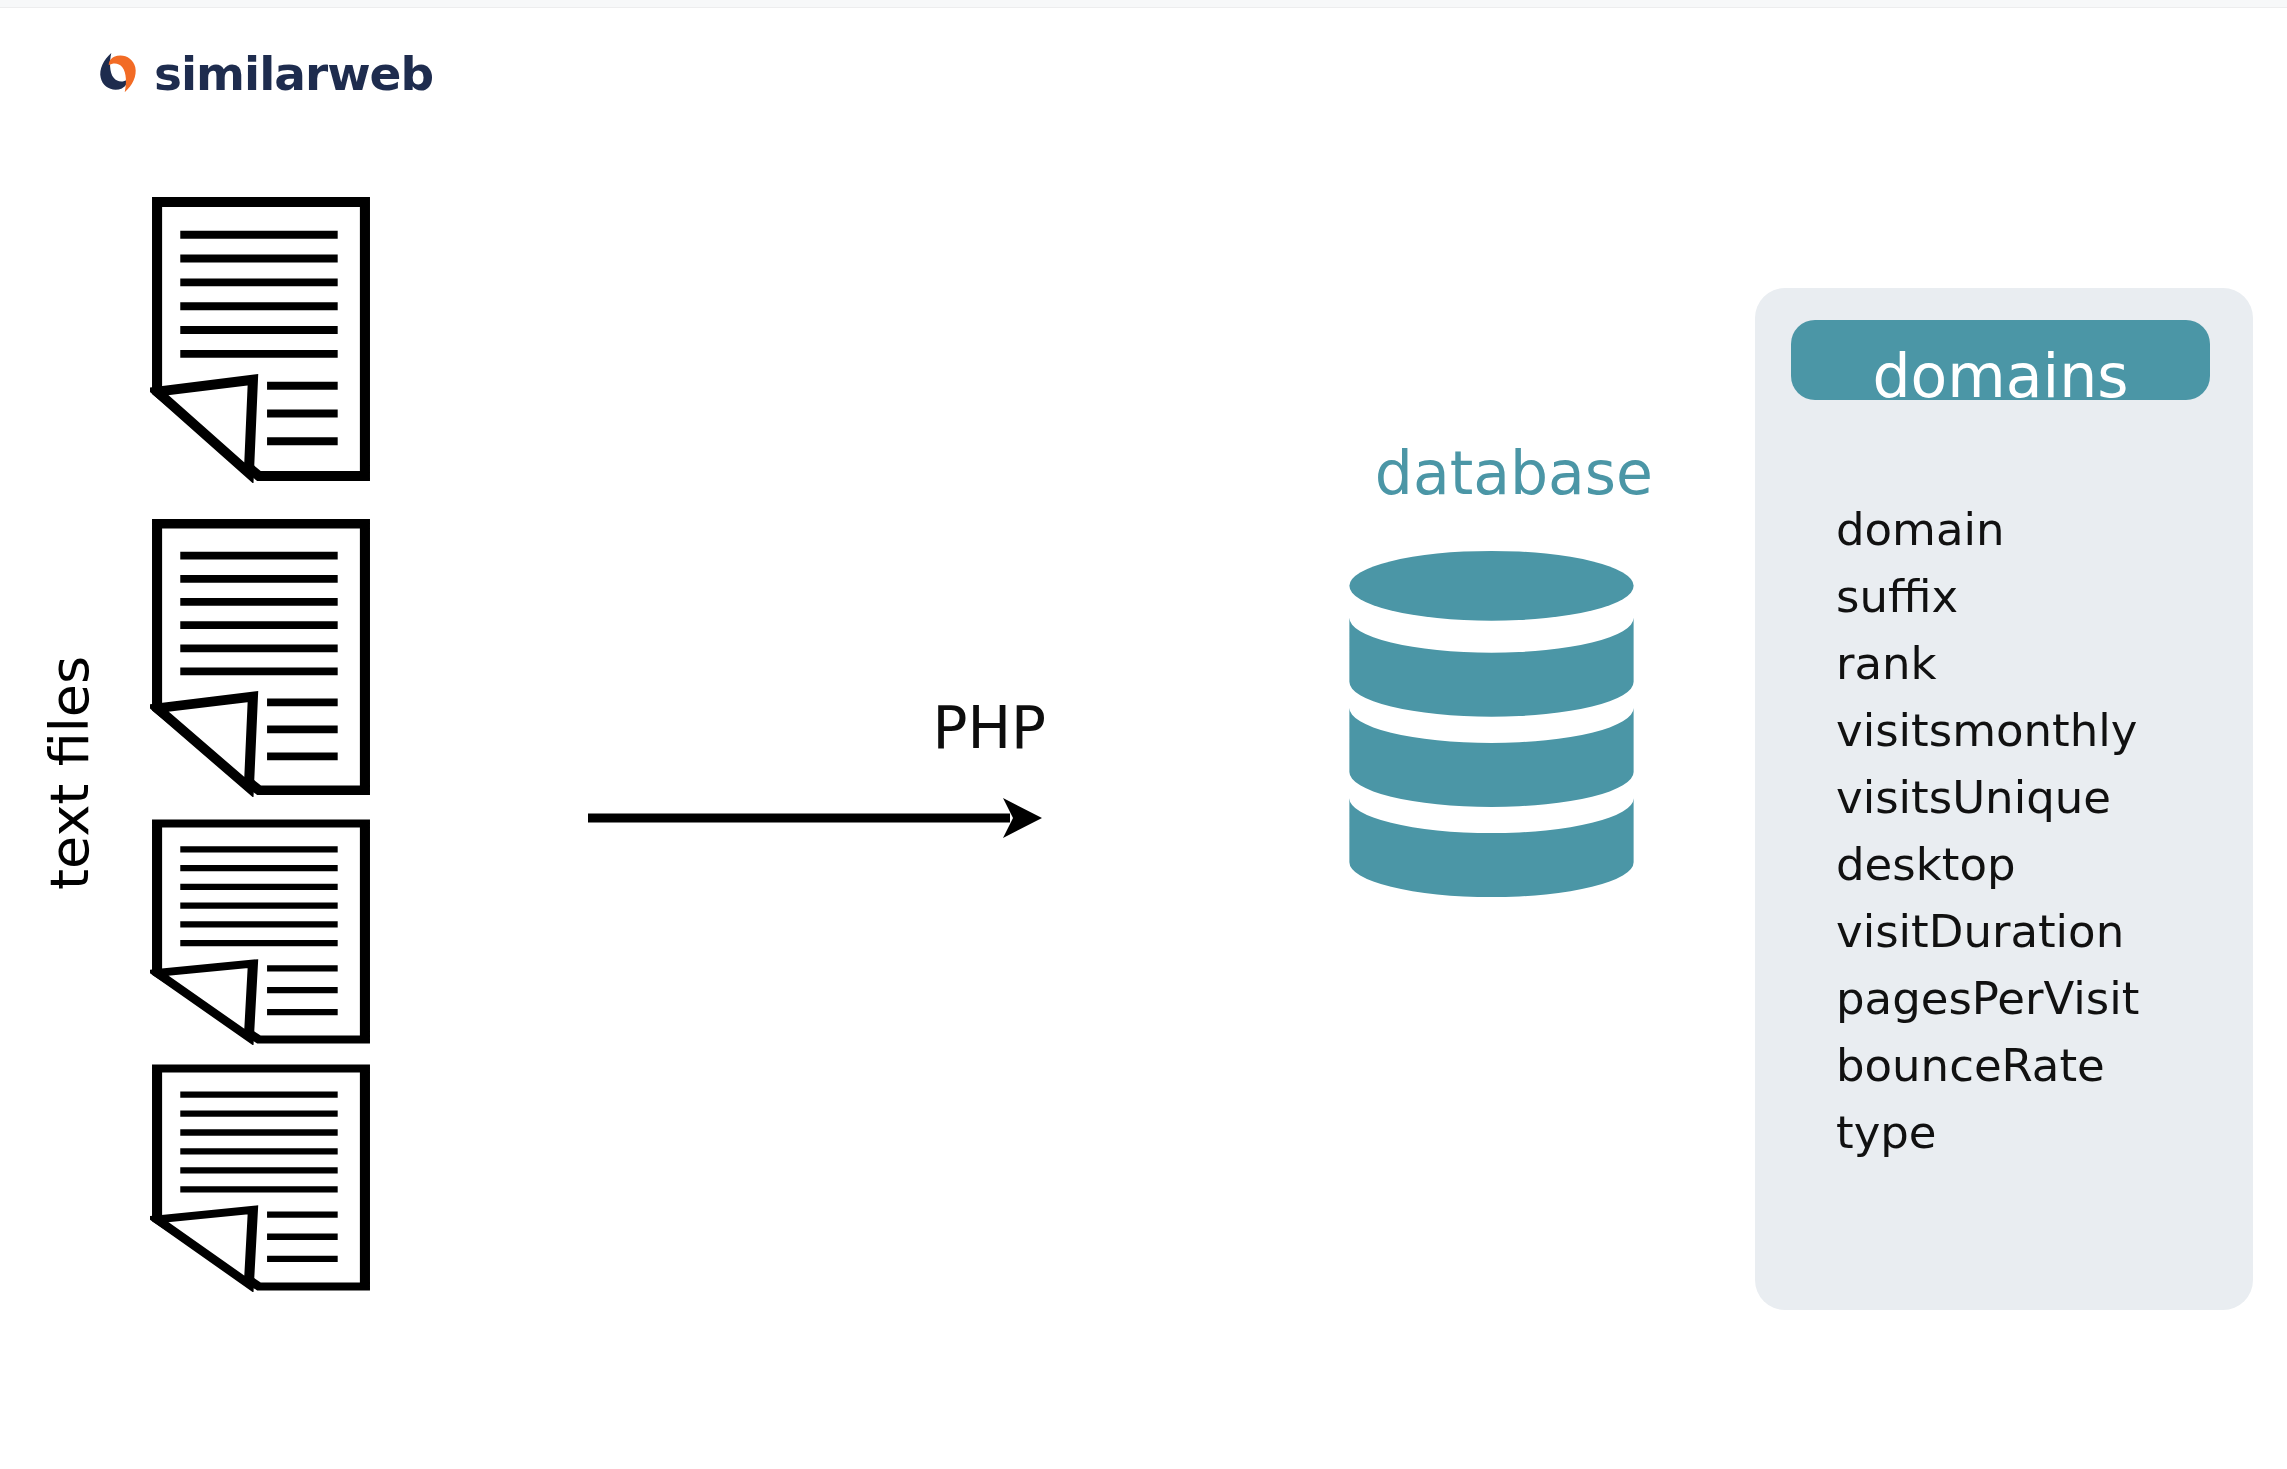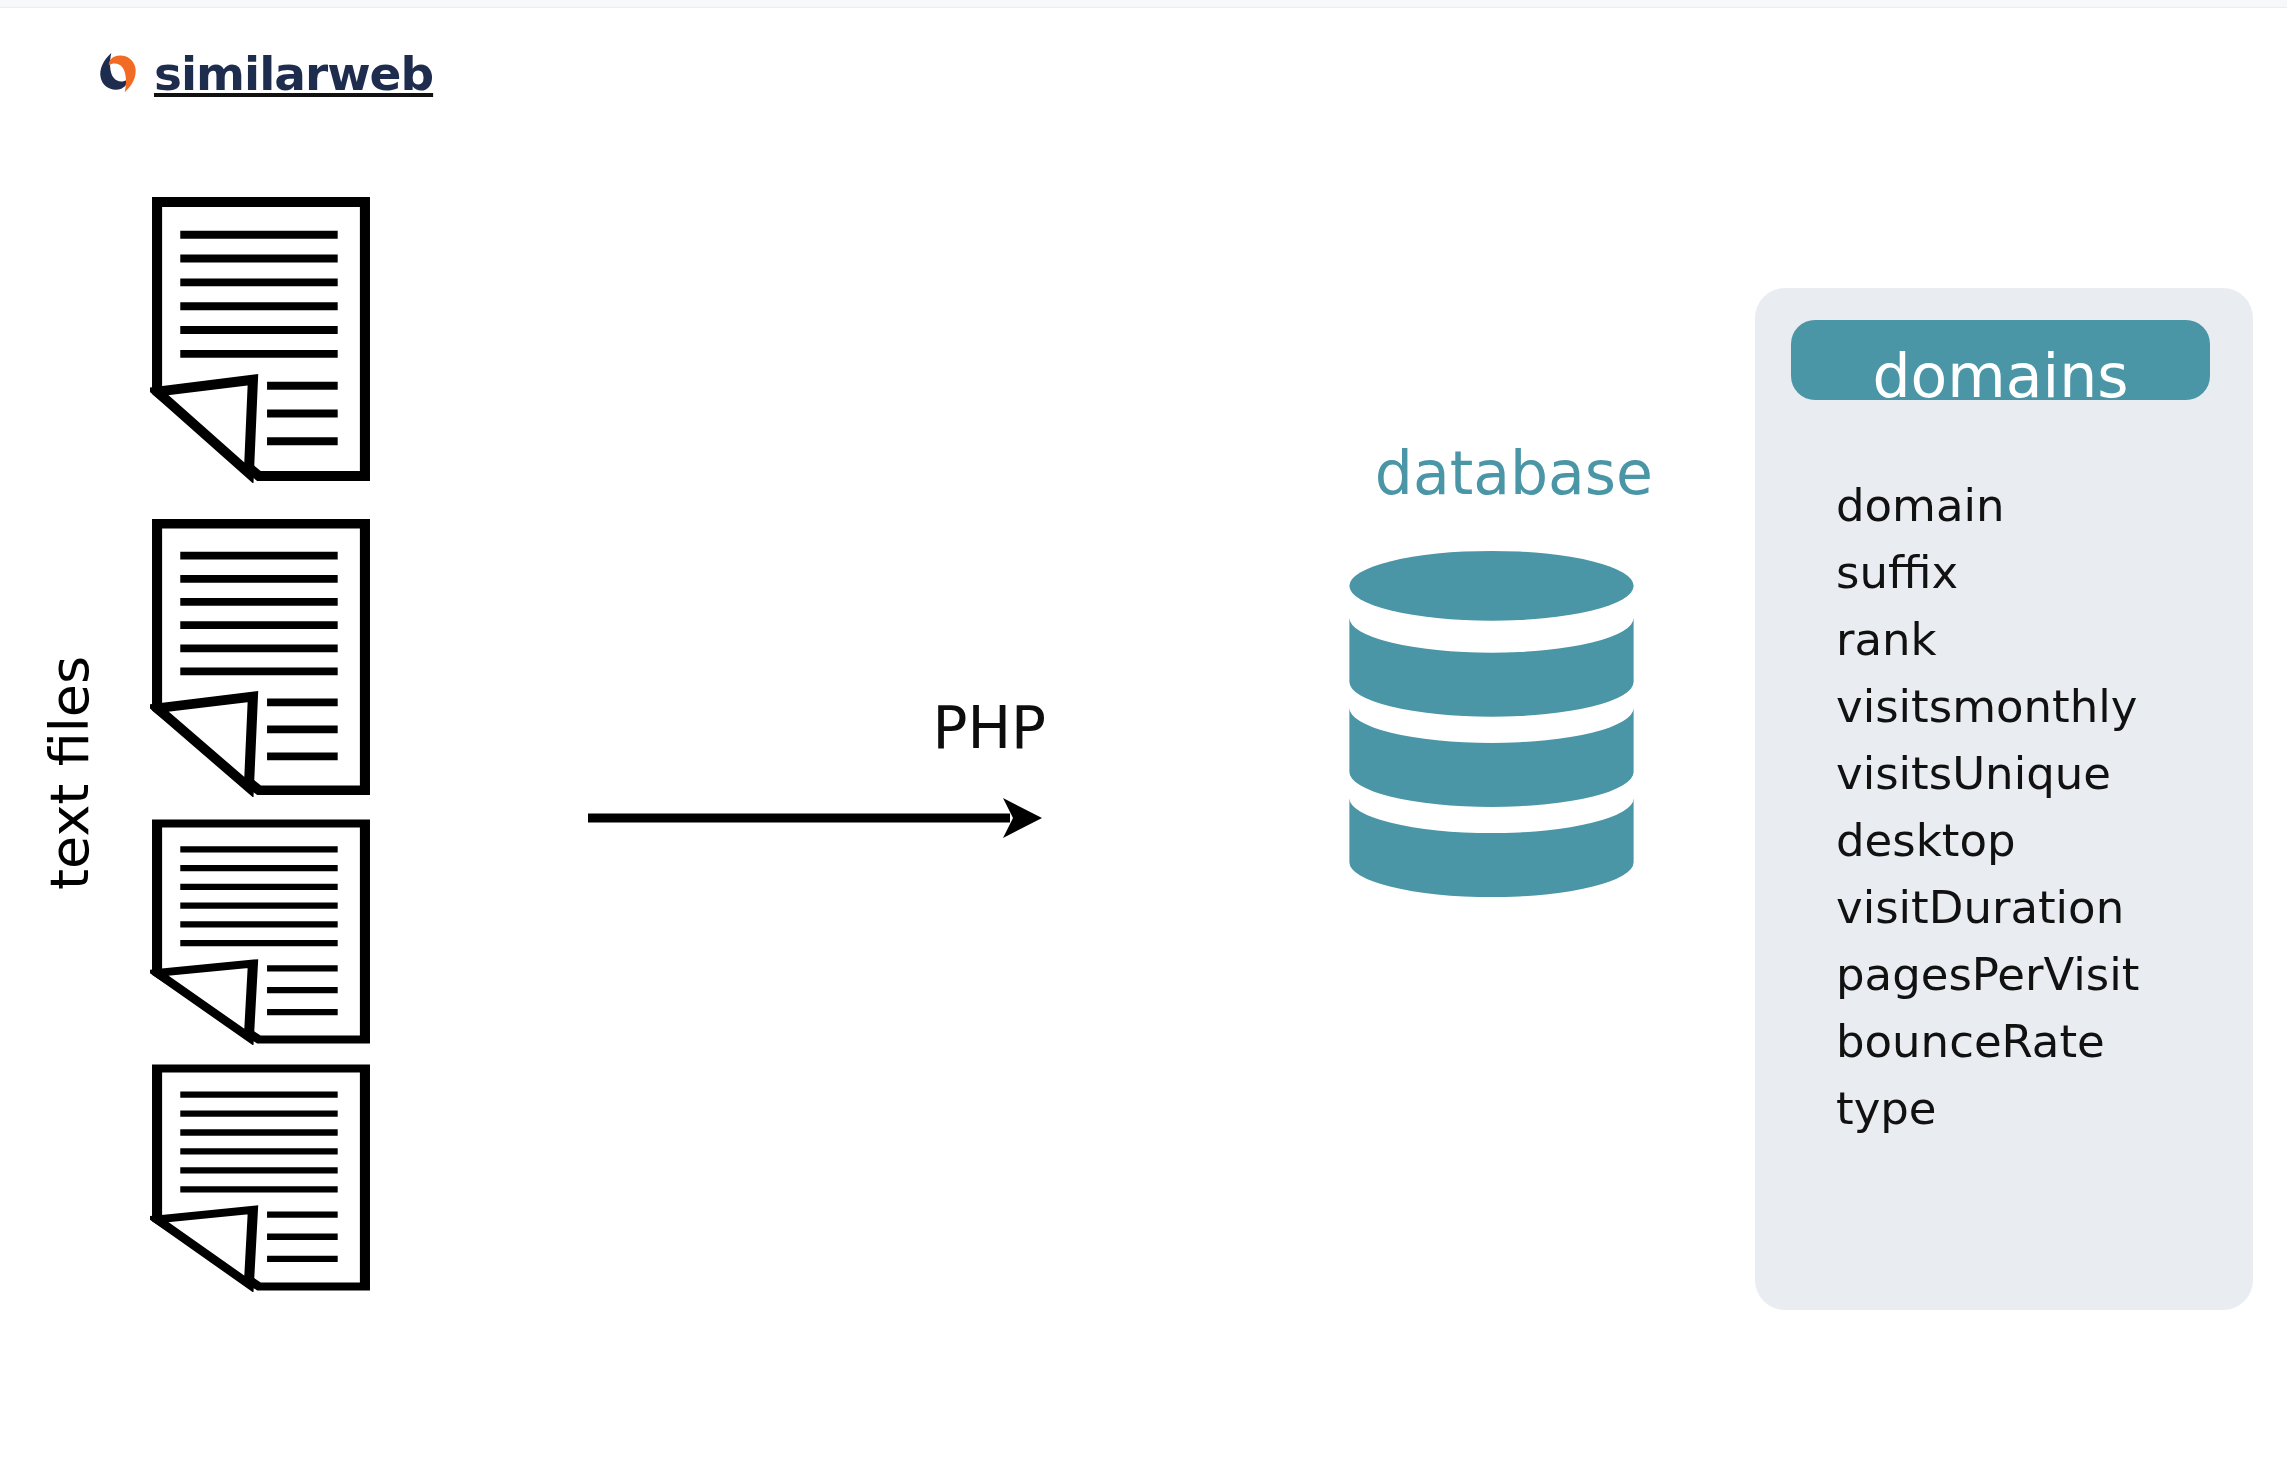--- a/index.html
+++ b/index.html
@@ -3,21 +3,21 @@
 <meta charset="utf-8">
 <style>
   html,body{margin:0;padding:0;background:#ffffff;}
   .canvas{
     position:relative;width:2287px;height:1469px;background:#ffffff;overflow:hidden;
     font-family:"DejaVu Sans","Liberation Sans",sans-serif;color:#111111;
   }
   .top-strip{position:absolute;left:0;top:0;width:2287px;height:7px;background:#f7f8f9;border-bottom:1px solid #ededee;}
 
   
-  .logo{position:absolute;left:94px;top:48px;display:flex;align-items:center;text-decoration:underline;}
+  .logo{position:absolute;left:94px;top:48px;display:flex;align-items:center;}
   .logo-mark{width:48px;height:52px;}
   .logo-text{margin-left:12px;font-size:47px;font-weight:bold;letter-spacing:-1px;color:#1e2c4e;line-height:52px;}
 
   
   .file-icon{position:absolute;left:150px;width:222px;}
   .rot-label{
     position:absolute;left:-110px;top:745px;width:360px;height:56px;
     transform:rotate(-90deg);text-align:center;font-size:54px;color:#000000;line-height:56px;
   }
 
@@ -28,21 +28,21 @@
   
   .db-label{position:absolute;left:1330px;top:438px;width:323px;text-align:right;font-size:60px;color:#4b96a6;}
   .db-svg{position:absolute;left:1330px;top:548px;}
 
   
   .panel{position:absolute;left:1755px;top:288px;width:498px;height:1022px;background:#e9edf1;border-radius:30px;}
   .panel-header{
     margin:32px 43px 0 36px;height:80px;border-radius:24px;background:#4b96a6;
     color:#ffffff;font-size:60px;line-height:112px;text-align:center;
   }
-  .field-list{list-style:none;margin:0;padding:72px 0 0 81px;}
+  .field-list{list-style:none;margin:0;padding:96px 0 0 81px;}
   .field-list li{font-size:45px;line-height:67px;color:#111111;}
 </style>
 </head>
 <body>
 
 <div class="canvas">
 
   <div class="top-strip"></div>
 
   <div class="logo">

